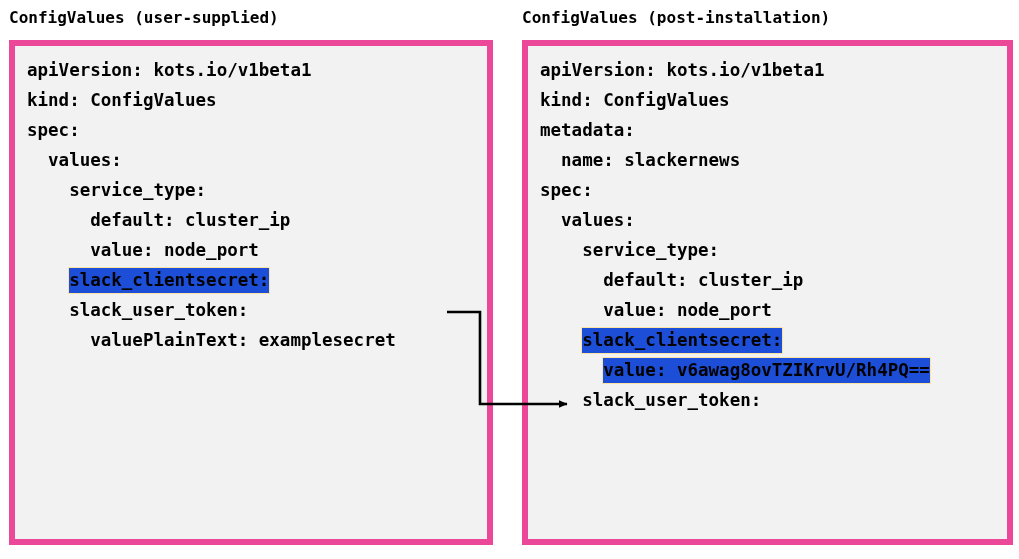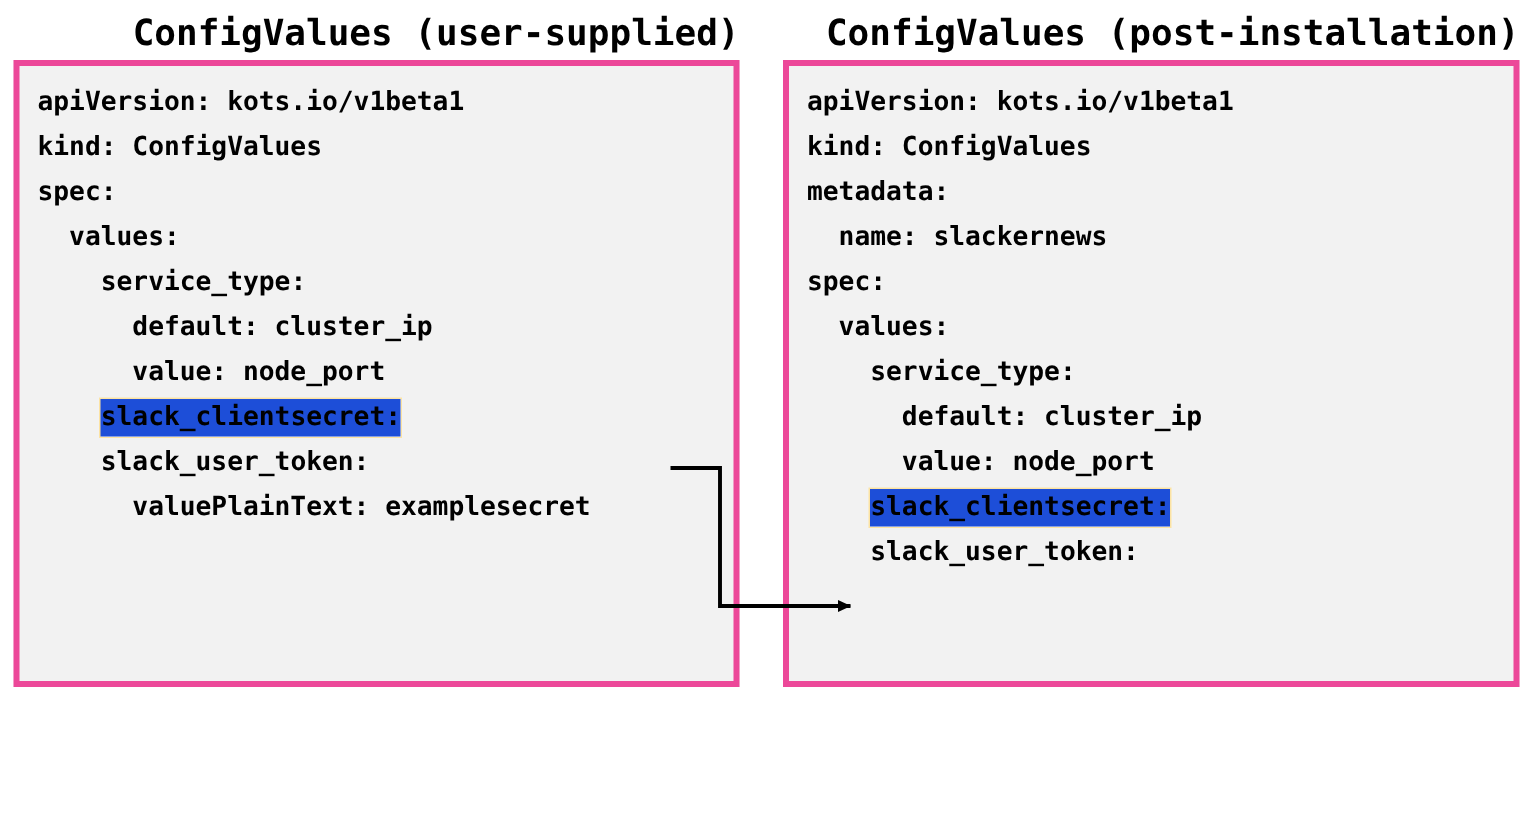--- a/index.html
+++ b/index.html
@@ -18,37 +18,37 @@
   .stage {
     position: absolute;
     inset: 0;
   }
 
   
   .panel-title {
     position: absolute;
     top: 8px;
     font-family: "DejaVu Sans Mono", "Liberation Mono", monospace;
-    font-size: 24px;
+    font-size: 16px;
     font-weight: bold;
     color: #000000;
     letter-spacing: 0px;
     white-space: pre;
-    text-align: right;
+    text-align: left;
   }
   #title-left  { left: 9px;  width: 484px; }
   #title-right { left: 522px; width: 491px; }
 
   
   .panel {
     position: absolute;
     top: 40px;
-    height: 418px;
+    height: 505px;
     background: #f2f2f2;
-    border: 4px solid #ec4899;
+    border: 6px solid #ec4899;
     box-sizing: border-box;
     overflow: hidden;
     padding-left: 40px;
   }
   #panel-left  { left: 9px;   width: 484px; }
   #panel-right { left: 522px; width: 491px; }
 
   .code-block {
     position: absolute;
     top: 9px;
@@ -115,20 +115,21 @@
         <div class="code-line"><span class="seg">apiVersion: kots.io/v1beta1</span></div>
         <div class="code-line"><span class="seg">kind: ConfigValues</span></div>
         <div class="code-line"><span class="seg">metadata:</span></div>
         <div class="code-line">  <span class="seg">name: slackernews</span></div>
         <div class="code-line"><span class="seg">spec:</span></div>
         <div class="code-line">  <span class="seg">values:</span></div>
         <div class="code-line">    <span class="seg">service_type:</span></div>
         <div class="code-line">      <span class="seg">default: cluster_ip</span></div>
         <div class="code-line">      <span class="seg">value: node_port</span></div>
         <div class="code-line hl">    <span class="seg">slack_clientsecret:</span></div>
+        <div class="code-line hl">      <span class="seg">value: v6awag8ovTZIKrvU/Rh4PQ==</span></div>
         <div class="code-line">    <span class="seg">slack_user_token:</span></div>
       </div>
   </div>
 
   <svg id="connector" viewBox="0 0 1019 559" width="1019" height="559" xmlns="http://www.w3.org/2000/svg">
     <defs>
       <marker id="arrowhead" markerWidth="9" markerHeight="8" refX="8.5" refY="4" orient="auto" markerUnits="userSpaceOnUse">
         <path d="M 0 0 L 9 4 L 0 8 z" fill="#000000"></path>
       </marker>
     </defs>

